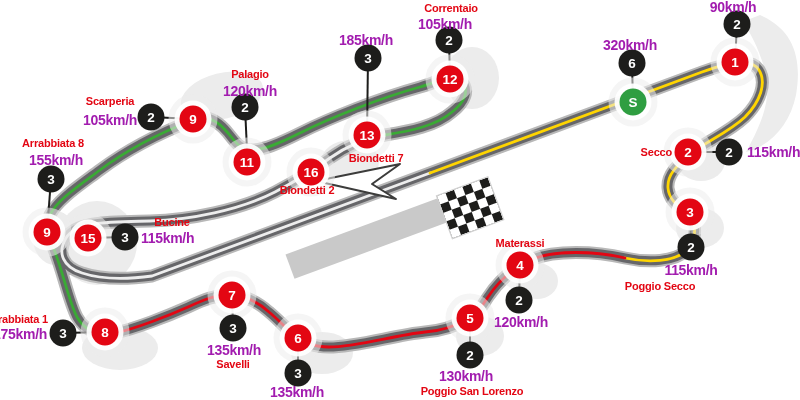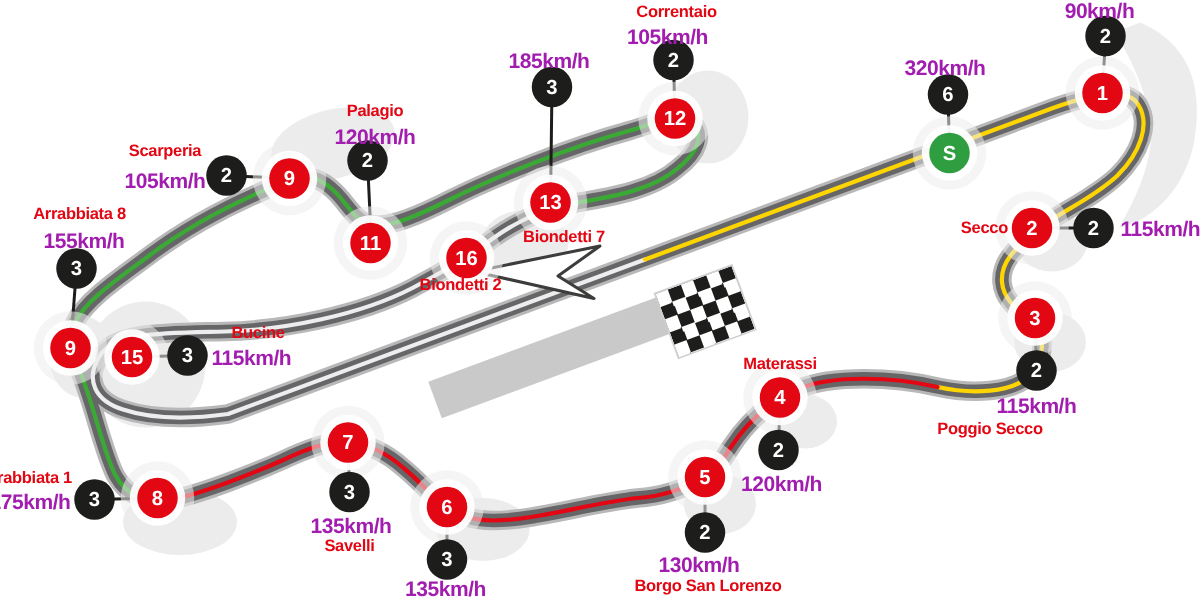--- a/index.html
+++ b/index.html
@@ -99,21 +99,21 @@
   <div class="cname" style="left:660px;top:286px">Poggio Secco</div>
 
   <div class="marker corner" style="left:520px;top:265px">4</div>
   <div class="cname" style="left:520px;top:243px">Materassi</div>
   <div class="marker gear" style="left:519px;top:300px">2</div>
   <div class="speed" style="left:521px;top:322px">120km/h</div>
 
   <div class="marker corner" style="left:470px;top:318px">5</div>
   <div class="marker gear" style="left:470px;top:355px">2</div>
   <div class="speed" style="left:466px;top:376px">130km/h</div>
-  <div class="cname" style="left:472px;top:391px">Borgo San Lorenzo</div>
+  <div class="cname" style="left:472px;top:391px">Poggio San Lorenzo</div>
 
   <div class="marker corner" style="left:298px;top:338px">6</div>
   <div class="marker gear" style="left:298px;top:373px">3</div>
   <div class="speed" style="left:297px;top:392px">135km/h</div>
 
   <div class="marker corner" style="left:232px;top:295px">7</div>
   <div class="marker gear" style="left:233px;top:328px">3</div>
   <div class="speed" style="left:234px;top:350px">135km/h</div>
   <div class="cname" style="left:233px;top:364px">Savelli</div>
 

